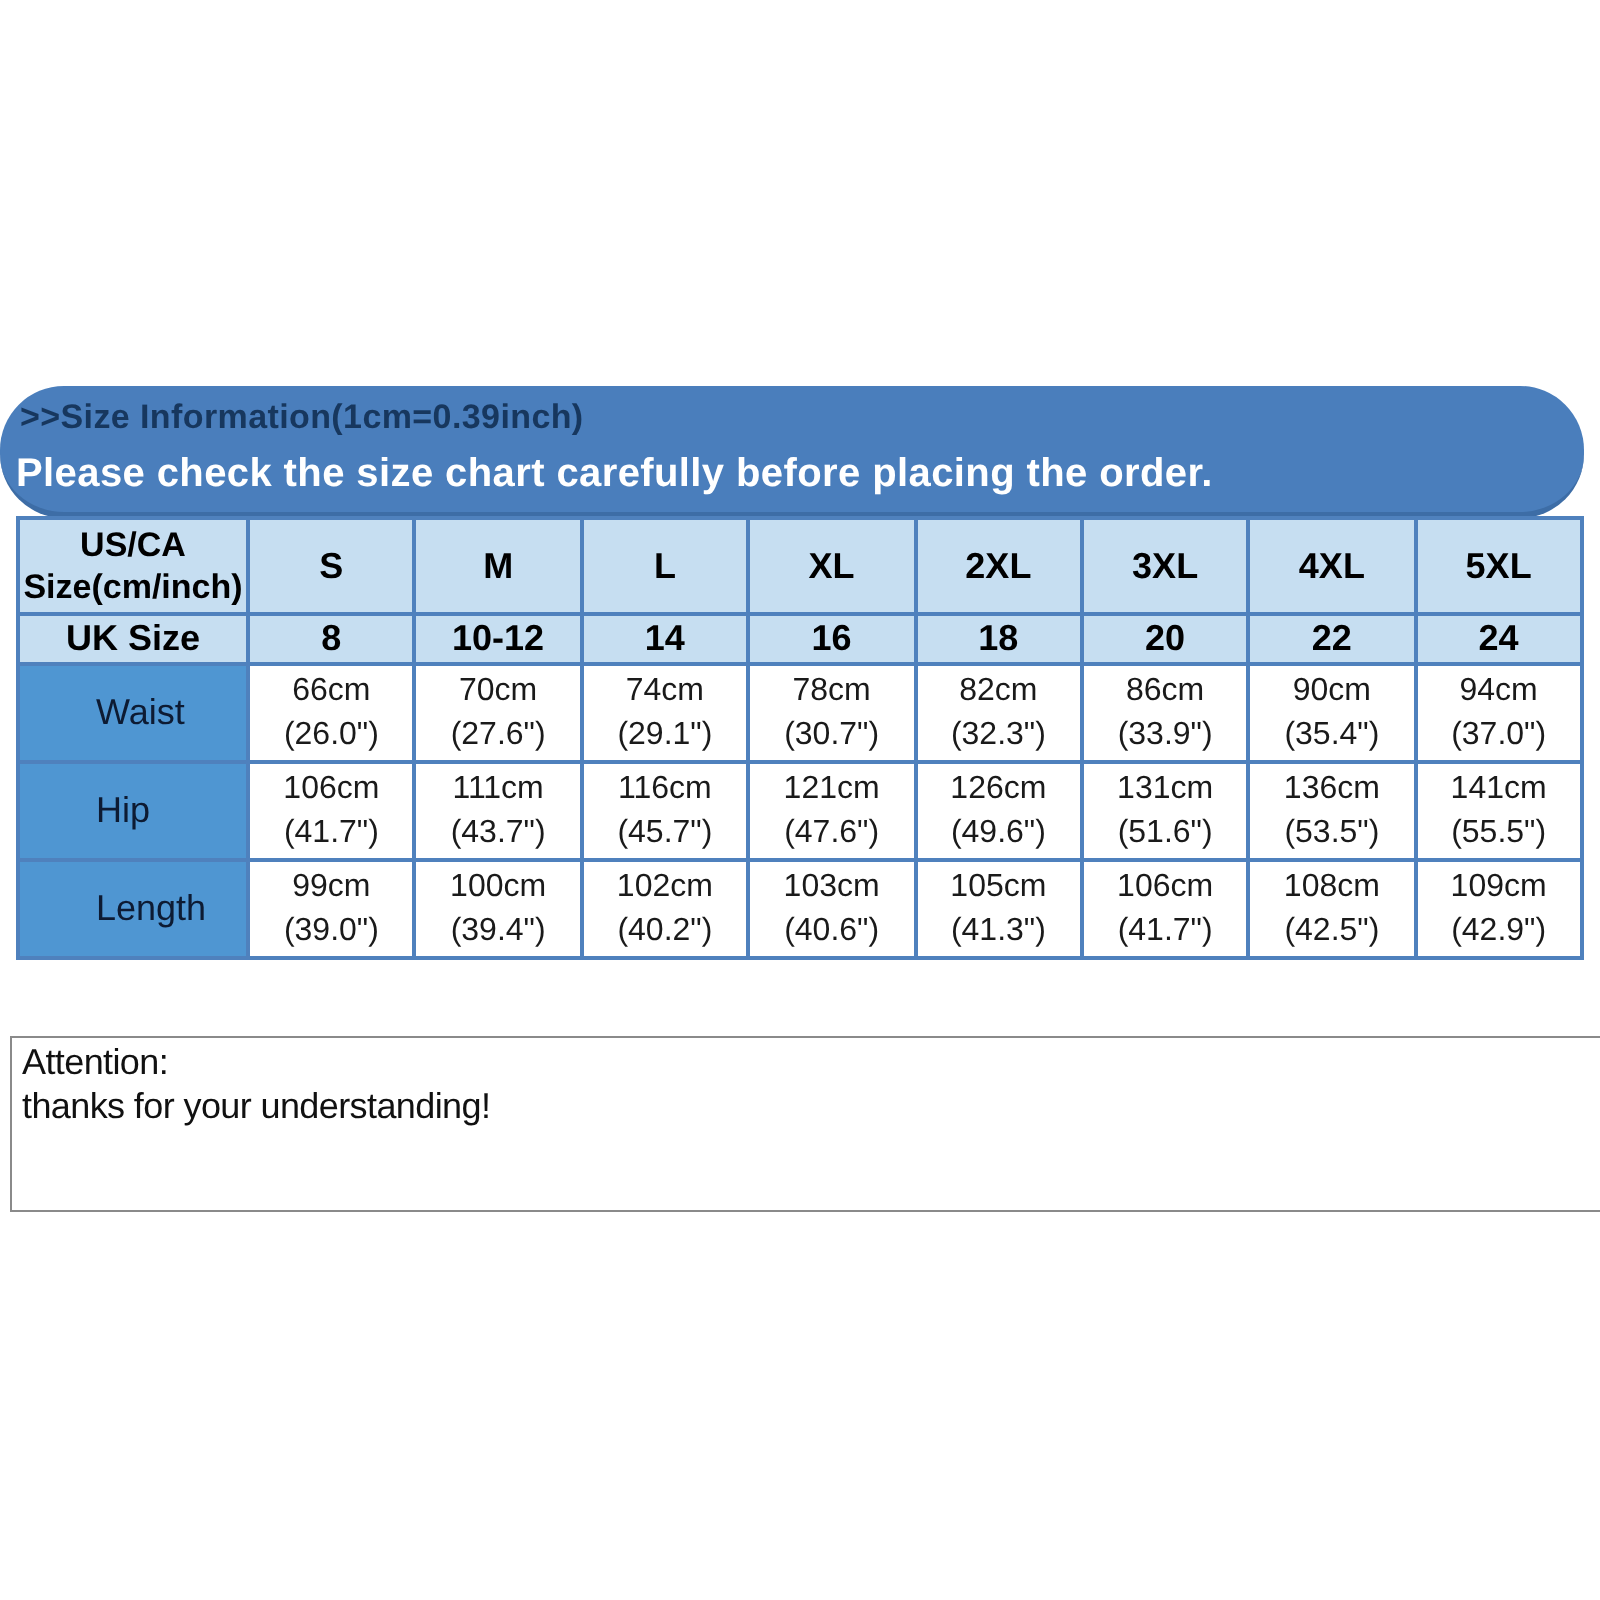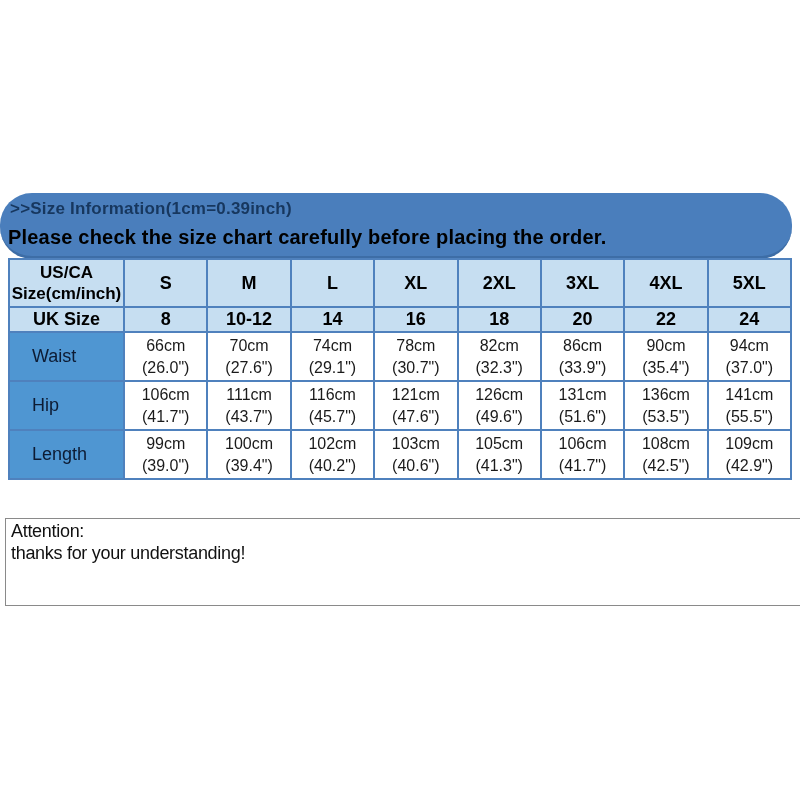--- a/index.html
+++ b/index.html
@@ -11,21 +11,21 @@
   .header-bar{
     position:absolute;left:0;top:193px;width:792px;height:60px;
     background:#4a7ebc;border-bottom:3px solid #3d6da6;
     padding:3px 0 0 0;box-sizing:content-box;border-radius:32px;
   }
   .hdr-line1{
     color:#17375e;font-weight:bold;font-size:17px;line-height:26px;
     padding-left:10px;letter-spacing:0.2px;
   }
   .hdr-line2{
-    color:#000000;font-weight:bold;font-size:20px;line-height:31px;
+    color:#ffffff;font-weight:bold;font-size:20px;line-height:31px;
     padding-left:8px;letter-spacing:0.2px;
   }
   
   table.size-table{
     position:absolute;left:8px;top:258px;width:784px;
     border-collapse:collapse;table-layout:fixed;
     border:2px solid #3d6da6;
   }
   .size-table td{
     border:2px solid #4f81bd;text-align:center;vertical-align:middle;
@@ -35,21 +35,21 @@
   tr.r-head{height:48px;}
   tr.r-size{height:16px;}
   tr.r-meas{height:49px;}
   td.lightblue{background:#c6def1;}
   td.hdr{font-weight:bold;font-size:18px;}
   td.corner{font-weight:bold;font-size:17px;line-height:21px;}
   td.sizeval{font-weight:bold;font-size:18px;}
   td.rowlabel{font-weight:bold;font-size:18px;}
   td.mlabel{
     background:#4f96d2;font-size:18px;color:#0d1b33;
-    text-align:left;padding-left:22px;font-weight:normal;
+    text-align:left;padding-left:38px;font-weight:normal;
   }
   td.mval{background:#ffffff;font-size:16px;color:#1a1a1a;line-height:22px;font-weight:normal;margin-top:20px;}
   
   .attention-box{
     position:absolute;left:5px;top:518px;width:784px;height:84px;
     border:1px solid #8a8a8a;background:#ffffff;
     padding:1px 5px;color:#111111;font-size:18px;line-height:22px;
     letter-spacing:-0.3px;white-space:nowrap;
   }
 </style>

